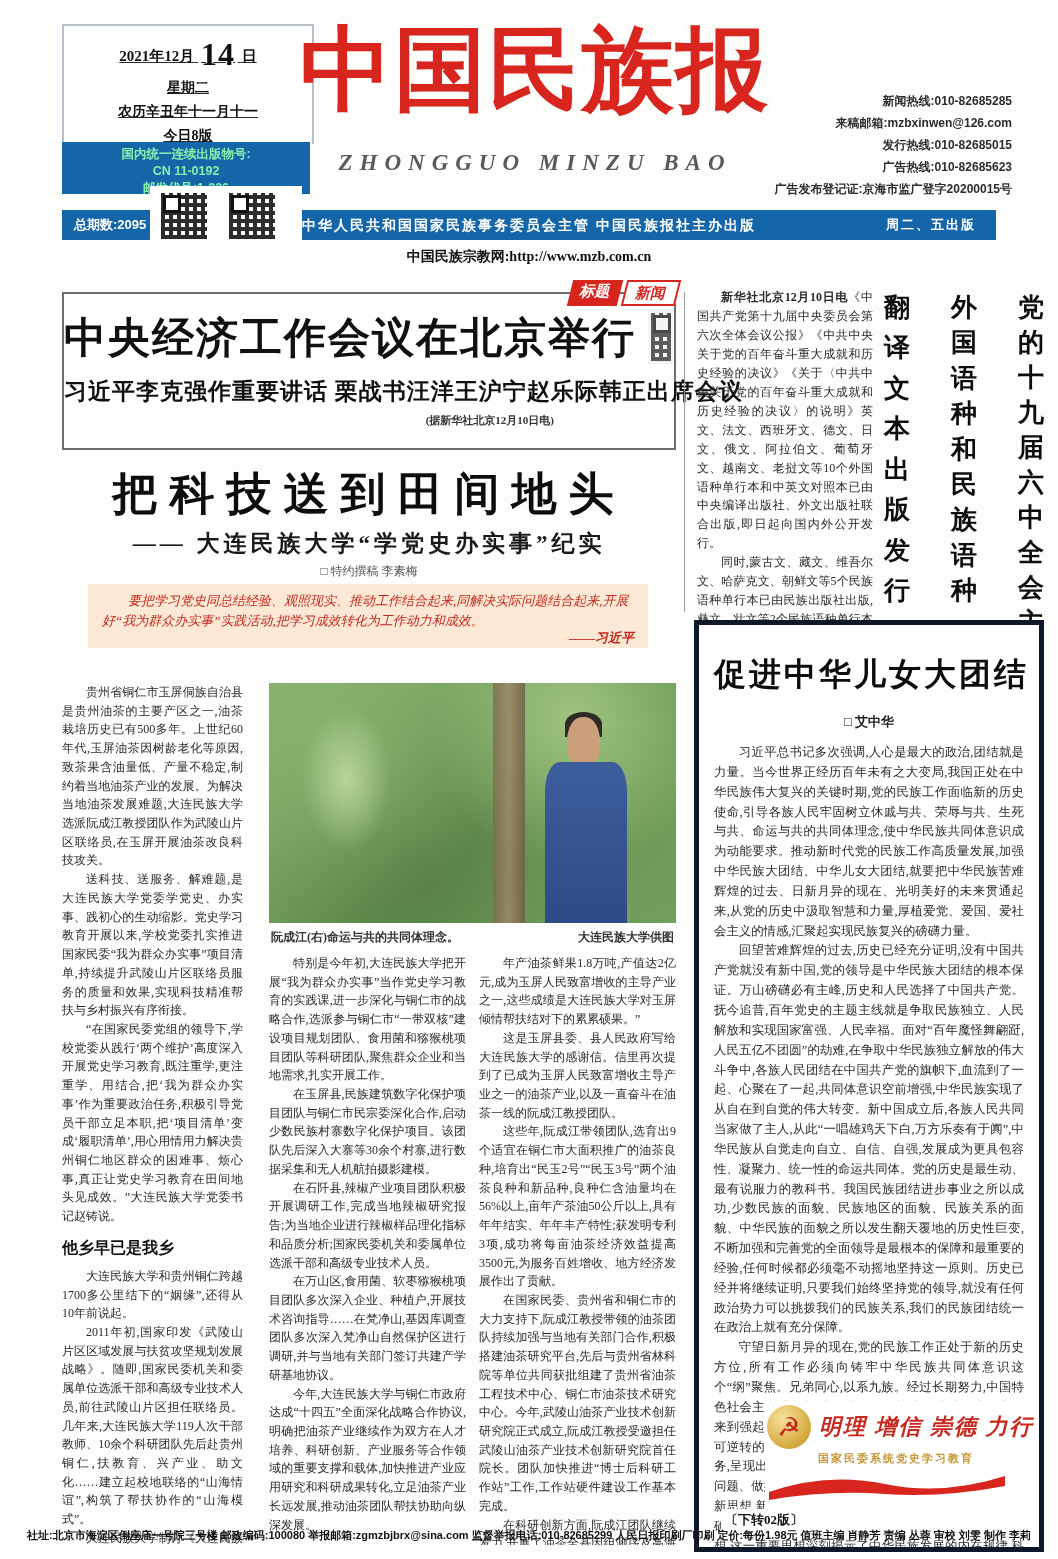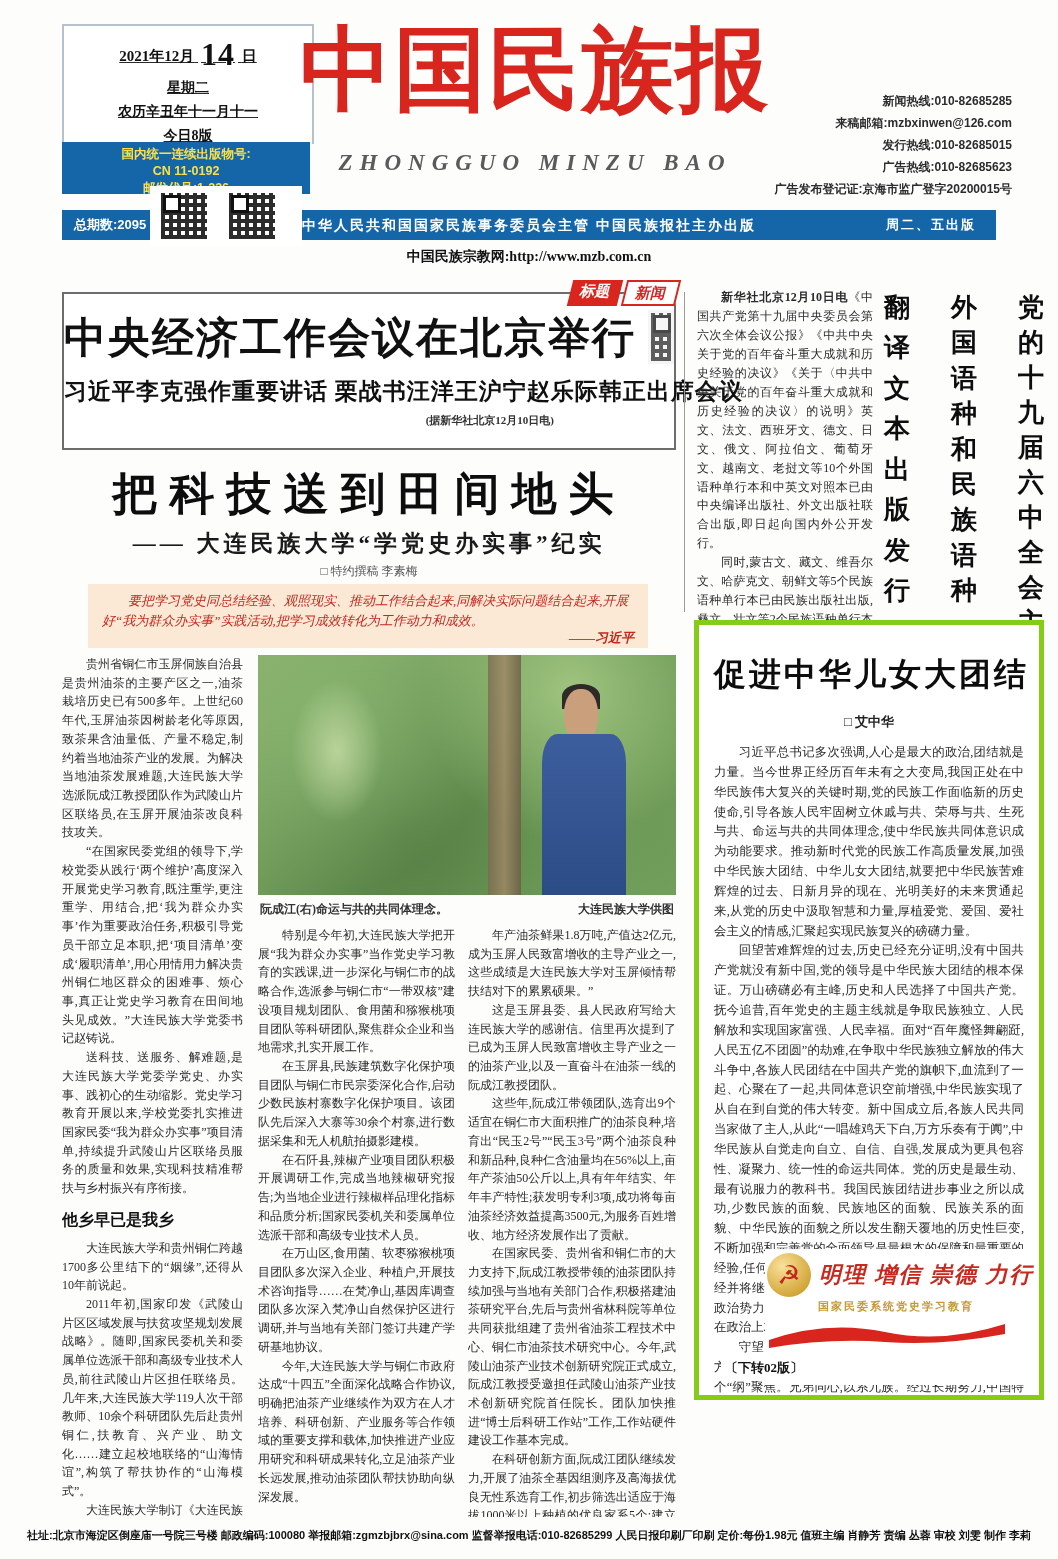--- a/index.html
+++ b/index.html
@@ -4,21 +4,21 @@
 <style>
   html,body{margin:0;padding:0;background:#d9d9d9;}
   .page{position:relative;width:1058px;height:1559px;background:#fdfdfc;margin:0 auto;overflow:hidden;
         font-family:"Liberation Serif","DejaVu Serif",serif;color:#2a2a2a;}
   
   .datebox{position:absolute;left:62px;top:24px;width:248px;height:118px;border:2px solid #b7c1cb;
            border-bottom:none;text-align:center;background:#fff;text-decoration:underline;}
   .datebox .dline{font-weight:bold;font-size:15px;margin-top:10px;color:#111;}
   .datebox .dbig{font-size:32px;font-weight:900;letter-spacing:1px;vertical-align:-4px;padding:0 3px;}
   .datebox .dsmall{font-weight:bold;font-size:14px;margin-top:6px;color:#111;}
-  .isbnbox{position:absolute;left:62px;top:142px;width:248px;height:52px;background:#1566a8;color:#fde047;
+  .isbnbox{position:absolute;left:62px;top:142px;width:248px;height:52px;background:#1566a8;color:#86efac;
            text-align:center;font-weight:bold;font-size:12.5px;line-height:17px;padding-top:4px;box-sizing:border-box;
            font-family:"Liberation Sans",sans-serif;}
   .masthead{position:absolute;left:296px;top:18px;width:478px;text-align:center;color:#d8251d;
             font-size:92px;font-weight:900;line-height:1.15;letter-spacing:2px;white-space:nowrap;}
   .pinyin{position:absolute;left:296px;top:150px;width:478px;text-align:center;color:#5a5a5a;
           font-size:23px;font-weight:bold;font-style:italic;letter-spacing:7px;}
   .contacts{position:absolute;left:620px;top:90px;width:392px;text-align:right;font-size:12px;
             font-weight:bold;color:#2c2c2c;line-height:22px;font-family:"Liberation Sans",sans-serif;}
   .band{position:absolute;left:62px;top:210px;width:934px;height:30px;background:#1566a8;color:#fff;
         font-family:"Liberation Sans",sans-serif;}
@@ -49,21 +49,21 @@
   .feat-h{position:absolute;left:62px;top:464px;width:614px;text-align:center;font-size:45px;font-weight:900;
           letter-spacing:12px;color:#0d0d0d;white-space:nowrap;}
   .feat-sub{position:absolute;left:62px;top:528px;width:614px;text-align:center;font-size:23px;font-weight:600;
             letter-spacing:4px;color:#1a1a1a;white-space:nowrap;}
   .feat-by{position:absolute;left:62px;top:563px;width:614px;text-align:center;font-size:12px;color:#555;}
   .quote{position:absolute;left:88px;top:584px;width:560px;height:64px;background:#fbeBD8;background:#fbe9d6;
          padding:7px 14px;box-sizing:border-box;}
   .quote .qtext{font-size:13px;line-height:1.55;color:#c3271d;text-indent:2em;font-style:italic;}
   .quote .qattr{text-align:right;font-size:13px;font-weight:bold;color:#c3271d;font-style:italic;margin-top:-2px;}
   
-  .cols{position:absolute;left:62px;top:655px;width:614px;height:862px;display:flex;gap:15px;overflow:hidden;}
+  .cols{position:absolute;left:62px;top:683px;width:614px;height:862px;display:flex;gap:26px;overflow:hidden;}
   .col1{width:181px;flex:none;overflow:hidden;}
   .rightwrap{flex:1;display:flex;flex-direction:column;}
   .photo{position:relative;width:100%;height:240px;overflow:hidden;
      background:radial-gradient(circle at 15% 25%,#86b26d,transparent 45%),
                 radial-gradient(circle at 75% 15%,#9fc47f,transparent 40%),
                 radial-gradient(circle at 35% 75%,#567f45,transparent 55%),
                 radial-gradient(circle at 90% 70%,#6d9a56,transparent 45%),
                 linear-gradient(135deg,#8cb26f,#679552 55%,#79a763);}
   .photo .blur1{position:absolute;left:8%;top:10%;width:22%;height:60%;background:radial-gradient(#b9d39a,transparent 70%);}
   .trunk{position:absolute;left:55%;top:0;width:8%;height:100%;background:linear-gradient(90deg,#7d6a52,#a08666 50%,#6d5a44);opacity:.8;}
@@ -79,21 +79,21 @@
   .col-subhead{margin:12px 0 8px;font-size:16px;font-weight:900;color:#111;text-indent:0;}
   
   .divider{position:absolute;left:684px;top:292px;width:1px;height:320px;background:#9b9b9b;}
   .side-body{position:absolute;left:697px;top:288px;width:176px;}
   .side-body .para{font-size:12px;line-height:1.58;}
   .vtitle{position:absolute;left:884px;top:290px;width:160px;height:318px;display:flex;flex-direction:row-reverse;
           justify-content:space-between;}
   .vline{display:flex;flex-direction:column;justify-content:space-between;align-items:center;height:100%;
          font-size:26px;font-weight:900;color:#0d0d0d;}
   
-  .redbox{position:absolute;left:694px;top:620px;width:350px;height:780px;border:5px solid #84cc16;
+  .redbox{position:absolute;left:694px;top:620px;width:350px;height:932px;border:5px solid #0f172a;
           box-sizing:border-box;background:#fff;overflow:hidden;}
   .redbox-inner{position:absolute;inset:0;padding:14px 15px;overflow:hidden;}
   .red-title{text-align:center;font-size:32px;font-weight:900;letter-spacing:3px;color:#0d0d0d;margin-top:14px;white-space:nowrap;}
   .red-by{text-align:center;font-size:13px;font-weight:bold;color:#222;margin:16px 0 12px;}
   .redbox .para{font-size:12.4px;line-height:1.6;}
   .turnmark{position:absolute;left:22px;bottom:16px;background:#fff;font-size:13px;font-weight:900;color:#111;padding:2px 4px;}
   .logo{position:absolute;right:12px;bottom:10px;width:258px;height:128px;background:#fff;padding:4px 2px;}
   .logo-row{display:flex;align-items:center;gap:8px;}
   .emblem{width:44px;height:44px;border-radius:50%;background:radial-gradient(circle at 35% 30%,#f9e09a,#d4a93c 70%,#b98c23);
           display:flex;align-items:center;justify-content:center;flex:none;}
@@ -166,22 +166,22 @@
   <div class="feat-by">□ 特约撰稿 李素梅</div>
 
   <div class="quote">
     <div class="qtext">要把学习党史同总结经验、观照现实、推动工作结合起来,同解决实际问题结合起来,开展好“我为群众办实事”实践活动,把学习成效转化为工作动力和成效。</div>
     <div class="qattr">——习近平</div>
   </div>
 
   <div class="cols">
     <div class="col1">
         <p class="para">贵州省铜仁市玉屏侗族自治县是贵州油茶的主要产区之一,油茶栽培历史已有500多年。上世纪60年代,玉屏油茶因树龄老化等原因,致茶果含油量低、产量不稳定,制约着当地油茶产业的发展。为解决当地油茶发展难题,大连民族大学选派阮成江教授团队作为武陵山片区联络员,在玉屏开展油茶改良科技攻关。</p>
+        <p class="para">送科技、送服务、解难题,是大连民族大学党委学党史、办实事、践初心的生动缩影。党史学习教育开展以来,学校党委扎实推进国家民委“我为群众办实事”项目清单,持续提升武陵山片区联络员服务的质量和效果,实现科技精准帮扶与乡村振兴有序衔接。</p>
         <p class="para">“在国家民委党组的领导下,学校党委从践行‘两个维护’高度深入开展党史学习教育,既注重学,更注重学、用结合,把‘我为群众办实事’作为重要政治任务,积极引导党员干部立足本职,把‘项目清单’变成‘履职清单’,用心用情用力解决贵州铜仁地区群众的困难事、烦心事,真正让党史学习教育在田间地头见成效。”大连民族大学党委书记赵铸说。</p>
-        <p class="para">送科技、送服务、解难题,是大连民族大学党委学党史、办实事、践初心的生动缩影。党史学习教育开展以来,学校党委扎实推进国家民委“我为群众办实事”项目清单,持续提升武陵山片区联络员服务的质量和效果,实现科技精准帮扶与乡村振兴有序衔接。</p>
         <h3 class="col-subhead">他乡早已是我乡</h3>
         <p class="para">大连民族大学和贵州铜仁跨越1700多公里结下的“姻缘”,还得从10年前说起。</p>
         <p class="para">2011年初,国家印发《武陵山片区区域发展与扶贫攻坚规划发展战略》。随即,国家民委机关和委属单位选派干部和高级专业技术人员,前往武陵山片区担任联络员。几年来,大连民族大学119人次干部教师、10余个科研团队先后赴贵州铜仁,扶教育、兴产业、助文化……建立起校地联络的“山海情谊”,构筑了帮扶协作的“山海模式”。</p>
         <p class="para">大连民族大学制订《大连民族大学定点帮扶贵州省铜仁市工作实施细则》,成立大连民族大学铜仁工作组,突出一个“实”字,扎实开展帮扶工作。多次召开党委会议,研究部署对口帮扶铜仁工作,因材施策、因地制宜,“一箩筐”举措、方法、点子应运而出。</p>
       </div>
     <div class="rightwrap">
       <div class="photo">
         <div class="blur1"></div>
         <div class="trunk"></div>
         <div class="person">

